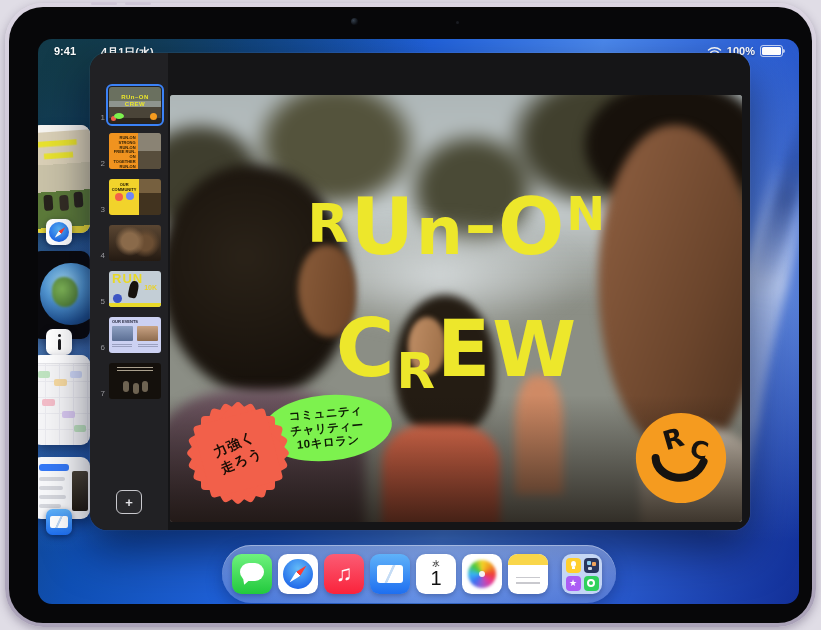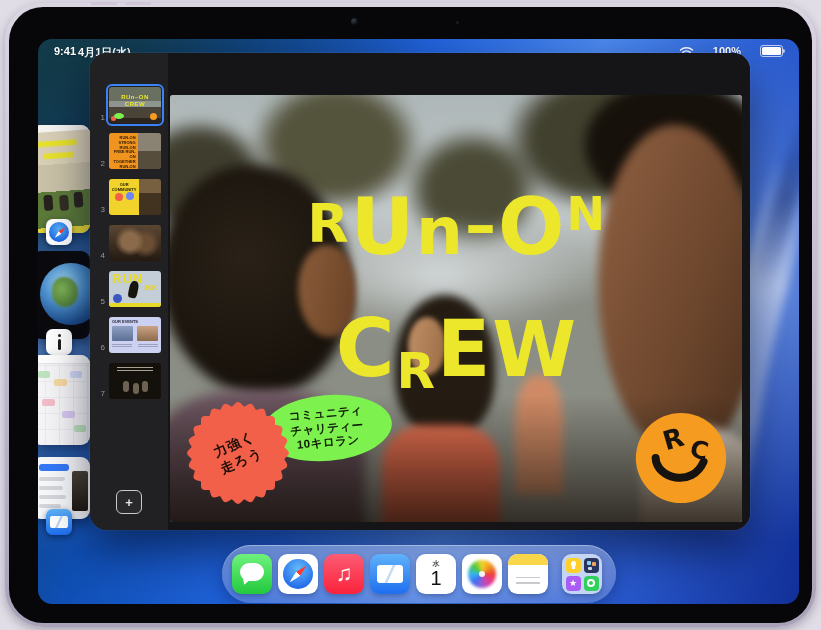--- a/index.html
+++ b/index.html
@@ -27,22 +27,22 @@
   .st2{right:40px;top:260px;width:30px;height:240px;transform:rotate(10deg);
     background:linear-gradient(180deg,rgba(255,255,255,0),rgba(235,242,255,.4) 50%,rgba(255,255,255,0));}
   .st3{right:2px;top:60px;width:22px;height:200px;transform:rotate(16deg);
     background:linear-gradient(180deg,rgba(10,30,90,0),rgba(10,30,90,.45),rgba(10,30,90,0));}
   .fan{position:absolute;left:28px;bottom:0;width:230px;height:110px;filter:blur(1px);opacity:.85;
     background:conic-gradient(from 235deg at 0% 100%, rgba(0,0,0,0) 0deg,#0b2b43 6deg,#d7dfe8 9deg,#163450 13deg,#c4452e 15deg,#102338 19deg,#cfe0ea 22deg,#17405c 27deg,#2a66b0 33deg,rgba(0,0,0,0) 42deg);}
 
   
   .statusbar{position:absolute;top:6px;left:0;width:100%;height:16px;color:#fff;font-size:11px;font-weight:700;
     text-shadow:0 1px 2px rgba(0,0,0,.35);}
-  .sb-left{position:absolute;left:16px;top:0;display:flex;gap:2px;}
-  .sb-right{position:absolute;right:16px;top:0;display:flex;gap:19px;align-items:center;}
+  .sb-left{position:absolute;left:16px;top:0;display:flex;gap:25px;}
+  .sb-right{position:absolute;right:16px;top:0;display:flex;gap:5px;align-items:center;}
   .battery{position:relative;width:21px;height:10px;border:1px solid rgba(255,255,255,.7);border-radius:3px;}
   .battery i{position:absolute;inset:1px;background:#fff;border-radius:1.5px;}
   .battery b{position:absolute;right:-3px;top:3px;width:2px;height:4px;background:rgba(255,255,255,.7);border-radius:0 2px 2px 0;}
 
   
   .sm-win{position:absolute;left:-6px;width:58px;border-radius:9px;overflow:hidden;
     box-shadow:4px 5px 12px rgba(0,10,40,.45);}
   .sm-safari{top:86px;height:108px;background:#efe9dd;}
   .sm-safari .chrome{height:10px;background:#f6f4f0;border-bottom:1px solid #ddd;}
   .sm-safari .mag{position:relative;height:97px;background:linear-gradient(180deg,#d9cfb6 0 30%,#c9c2a8 30% 55%,#5c7a3a 55% 88%,#e8d838 88% 100%);transform:rotate(-4deg) scale(1.12);transform-origin:50% 40%;}

